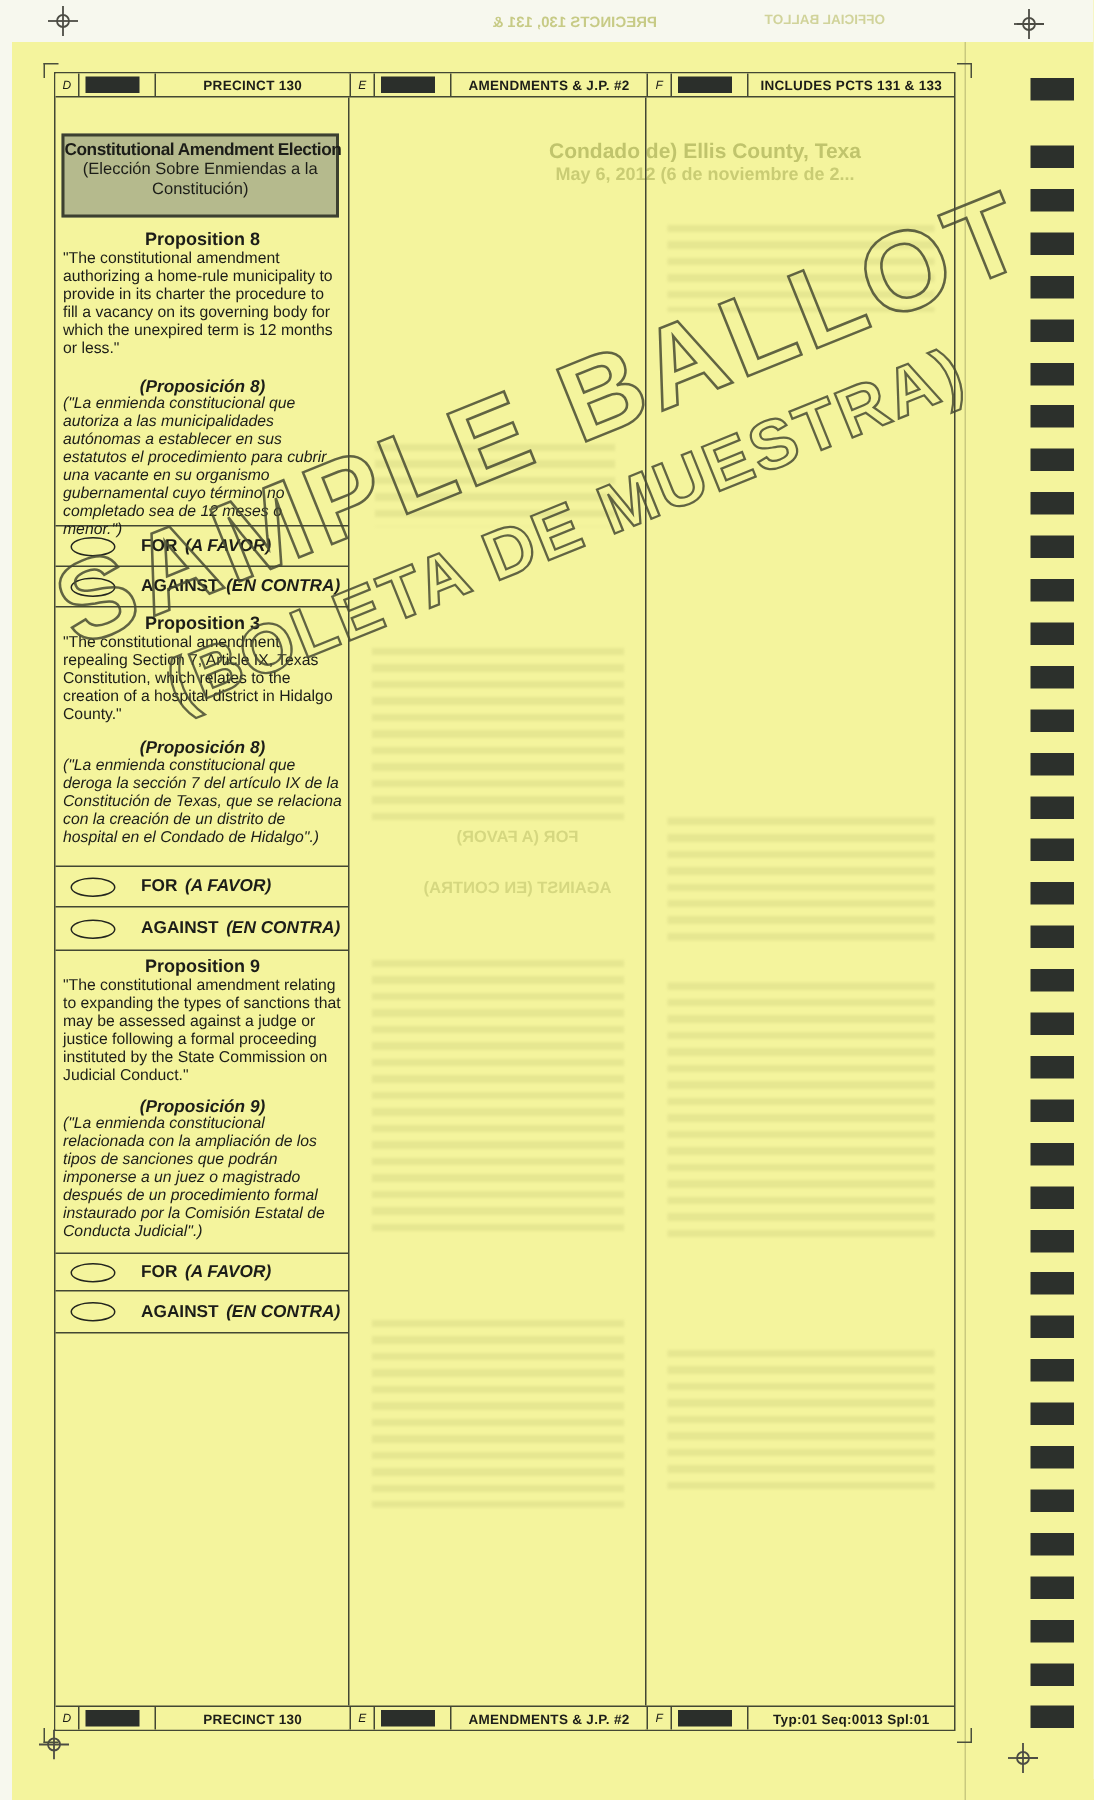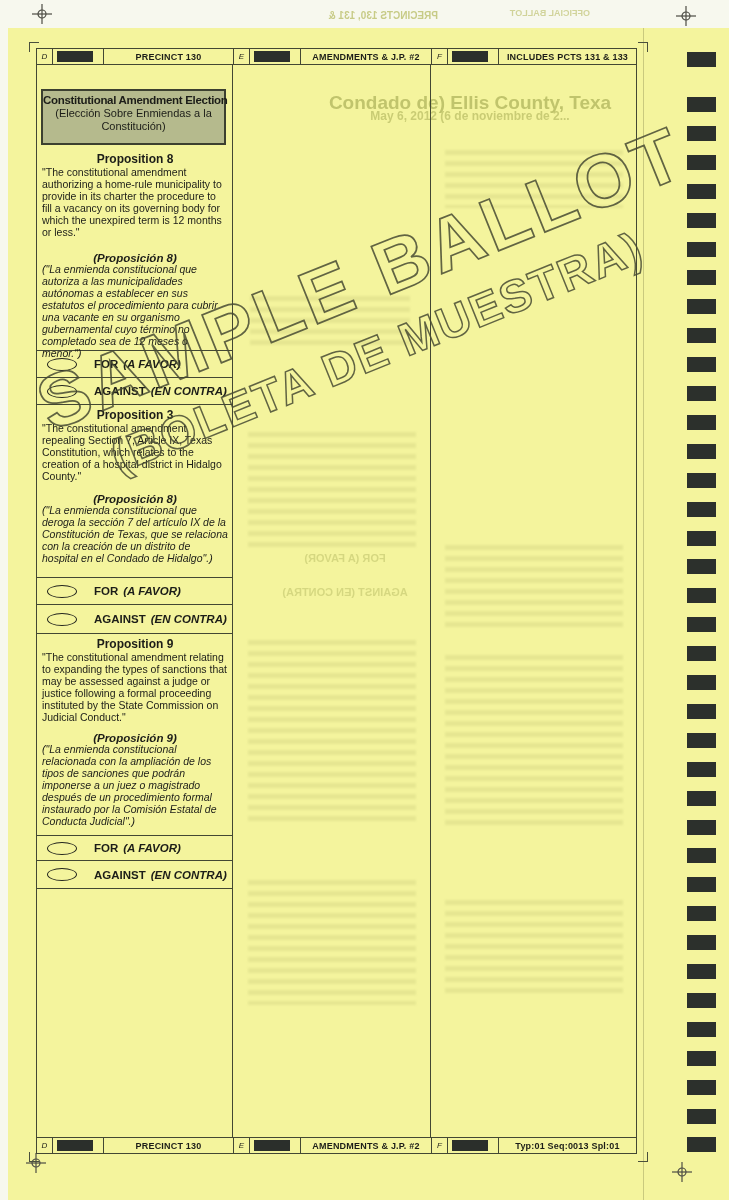--- a/index.html
+++ b/index.html
@@ -69,21 +69,21 @@
 </style>
 </head>
 <body>
 
 <div class="scan">
   <div class="sheet"></div>
   <div class="stub-line"></div>
 
   <div class="ghost mirror" style="left:268px;top:10px;width:170px;font-size:10px;font-weight:bold;opacity:.75;">PRECINCTS 130, 131 &amp;</div>
   <div class="ghost mirror" style="left:470px;top:8px;width:120px;font-size:9px;font-weight:bold;opacity:.6;">OFFICIAL BALLOT</div>
-  <div class="ghost" style="left:305px;top:92px;width:330px;font-size:19px;font-weight:bold;opacity:.85;text-align:center;">Condado de) Ellis County, Texa</div>
+  <div class="ghost" style="left:305px;top:92px;width:330px;font-size:14px;font-weight:bold;opacity:.85;text-align:center;">Condado de) Ellis County, Texa</div>
   <div class="ghost" style="left:305px;top:109px;width:330px;font-size:12px;font-weight:bold;opacity:.7;text-align:center;">May 6, 2012 (6 de noviembre de 2...</div>
   <div class="ghost mirror" style="left:270px;top:552px;width:150px;font-size:11px;font-weight:bold;opacity:.5;text-align:center;">FOR (A FAVOR)</div>
   <div class="ghost mirror" style="left:270px;top:586px;width:150px;font-size:11px;font-weight:bold;opacity:.5;text-align:center;">AGAINST (EN CONTRA)</div>
 
   <div class="ghost-lines" style="left:250px;top:296px;width:160px;height:55px;"></div>
   <div class="ghost-lines" style="left:248px;top:432px;width:168px;height:115px;"></div>
   <div class="ghost-lines" style="left:248px;top:640px;width:168px;height:185px;"></div>
   <div class="ghost-lines" style="left:248px;top:880px;width:168px;height:125px;"></div>
   <div class="ghost-lines" style="left:445px;top:150px;width:178px;height:58px;"></div>
   <div class="ghost-lines" style="left:445px;top:545px;width:178px;height:82px;"></div>

